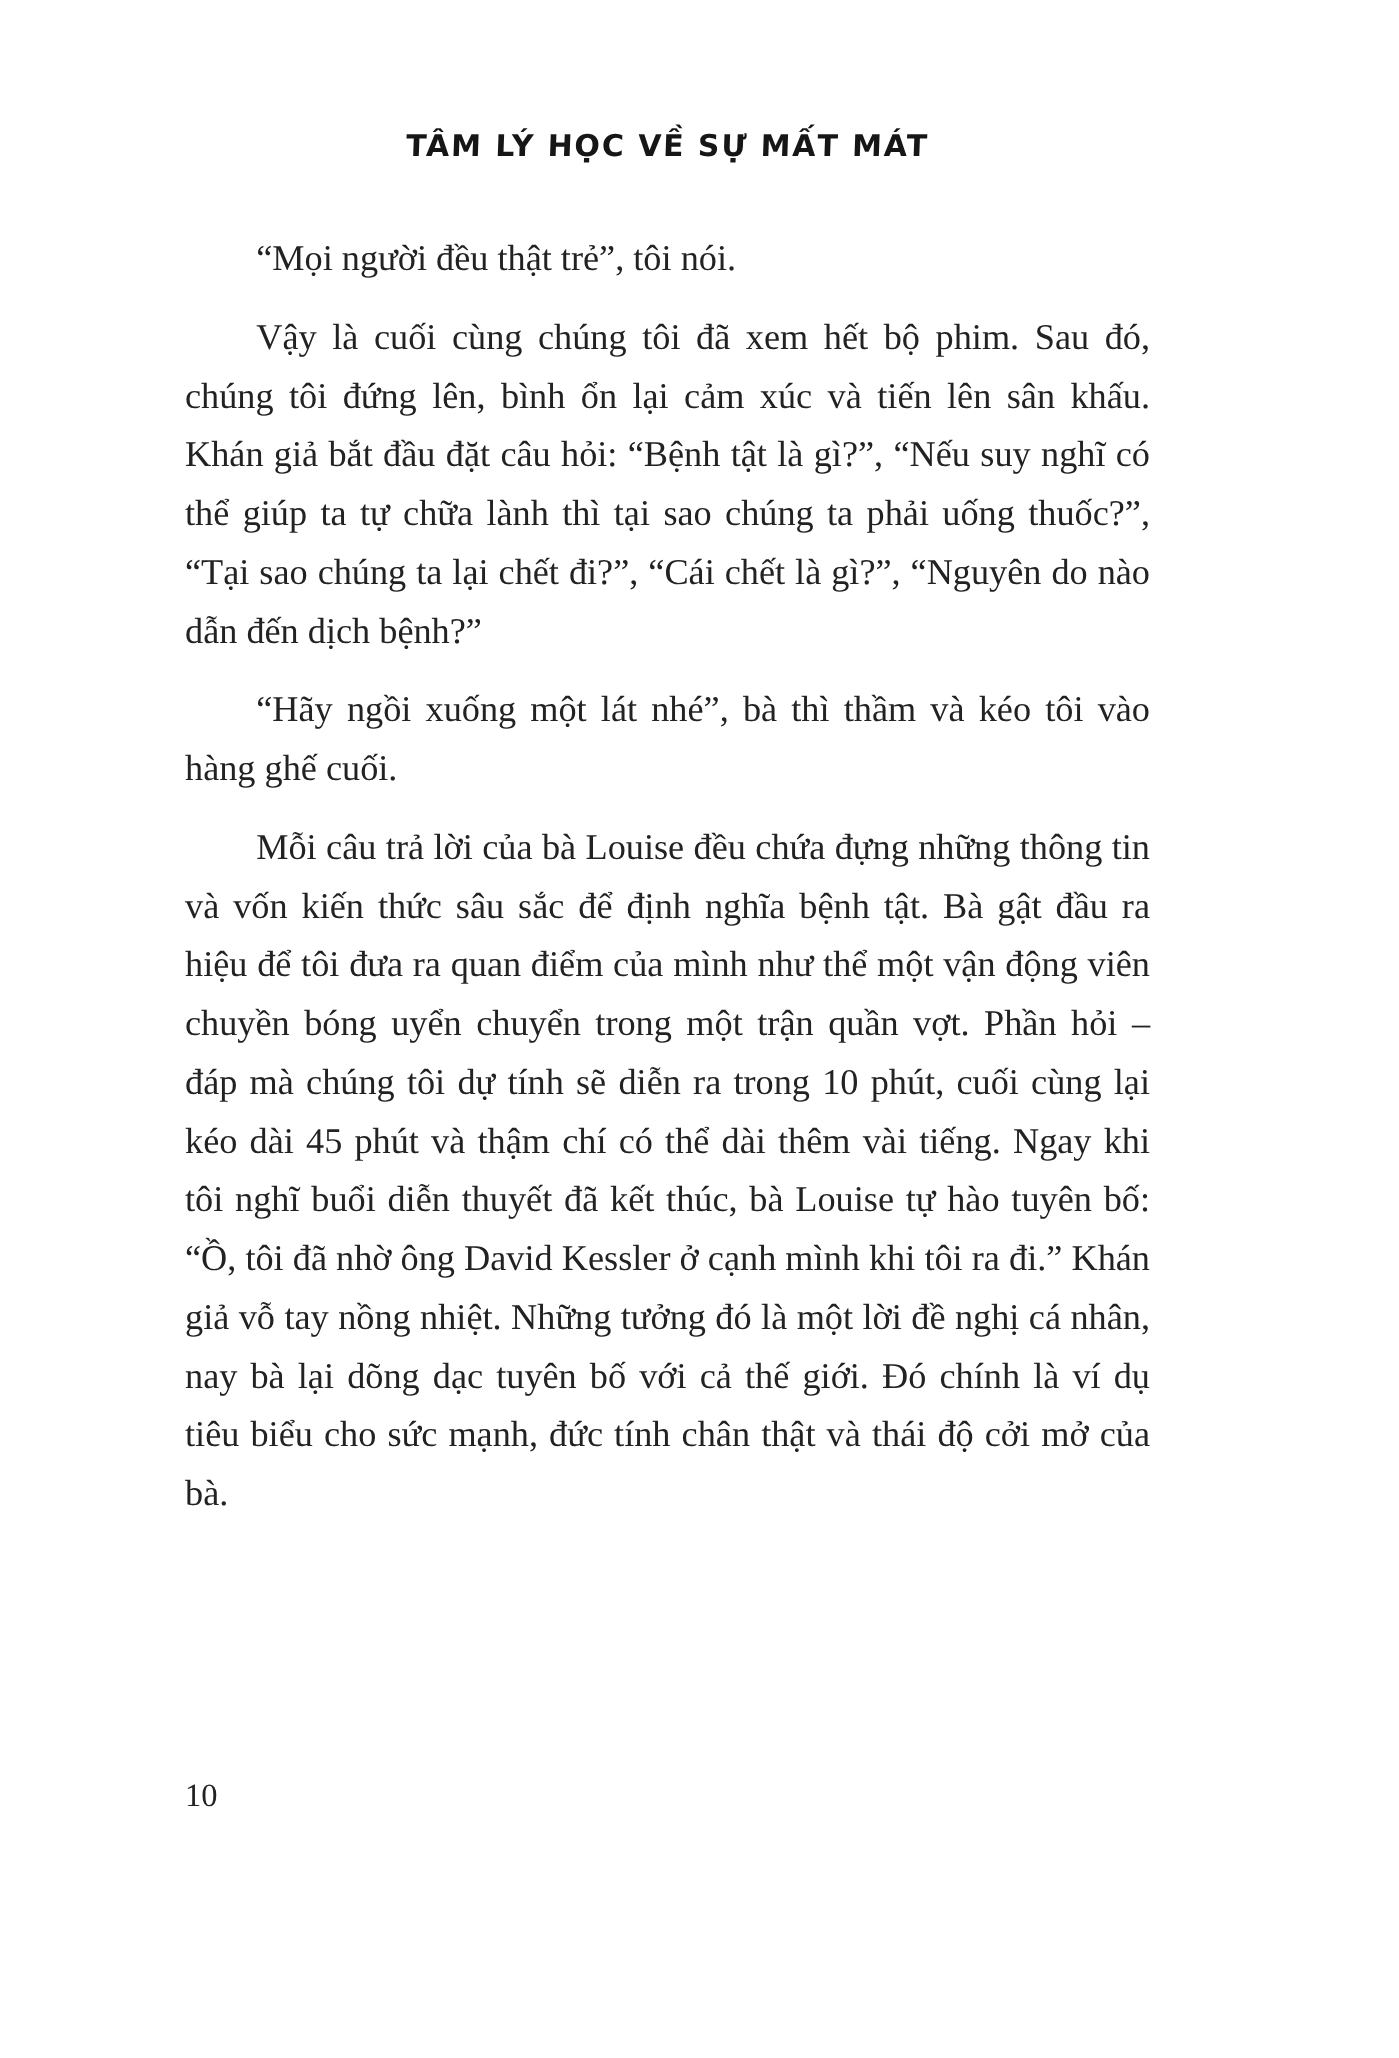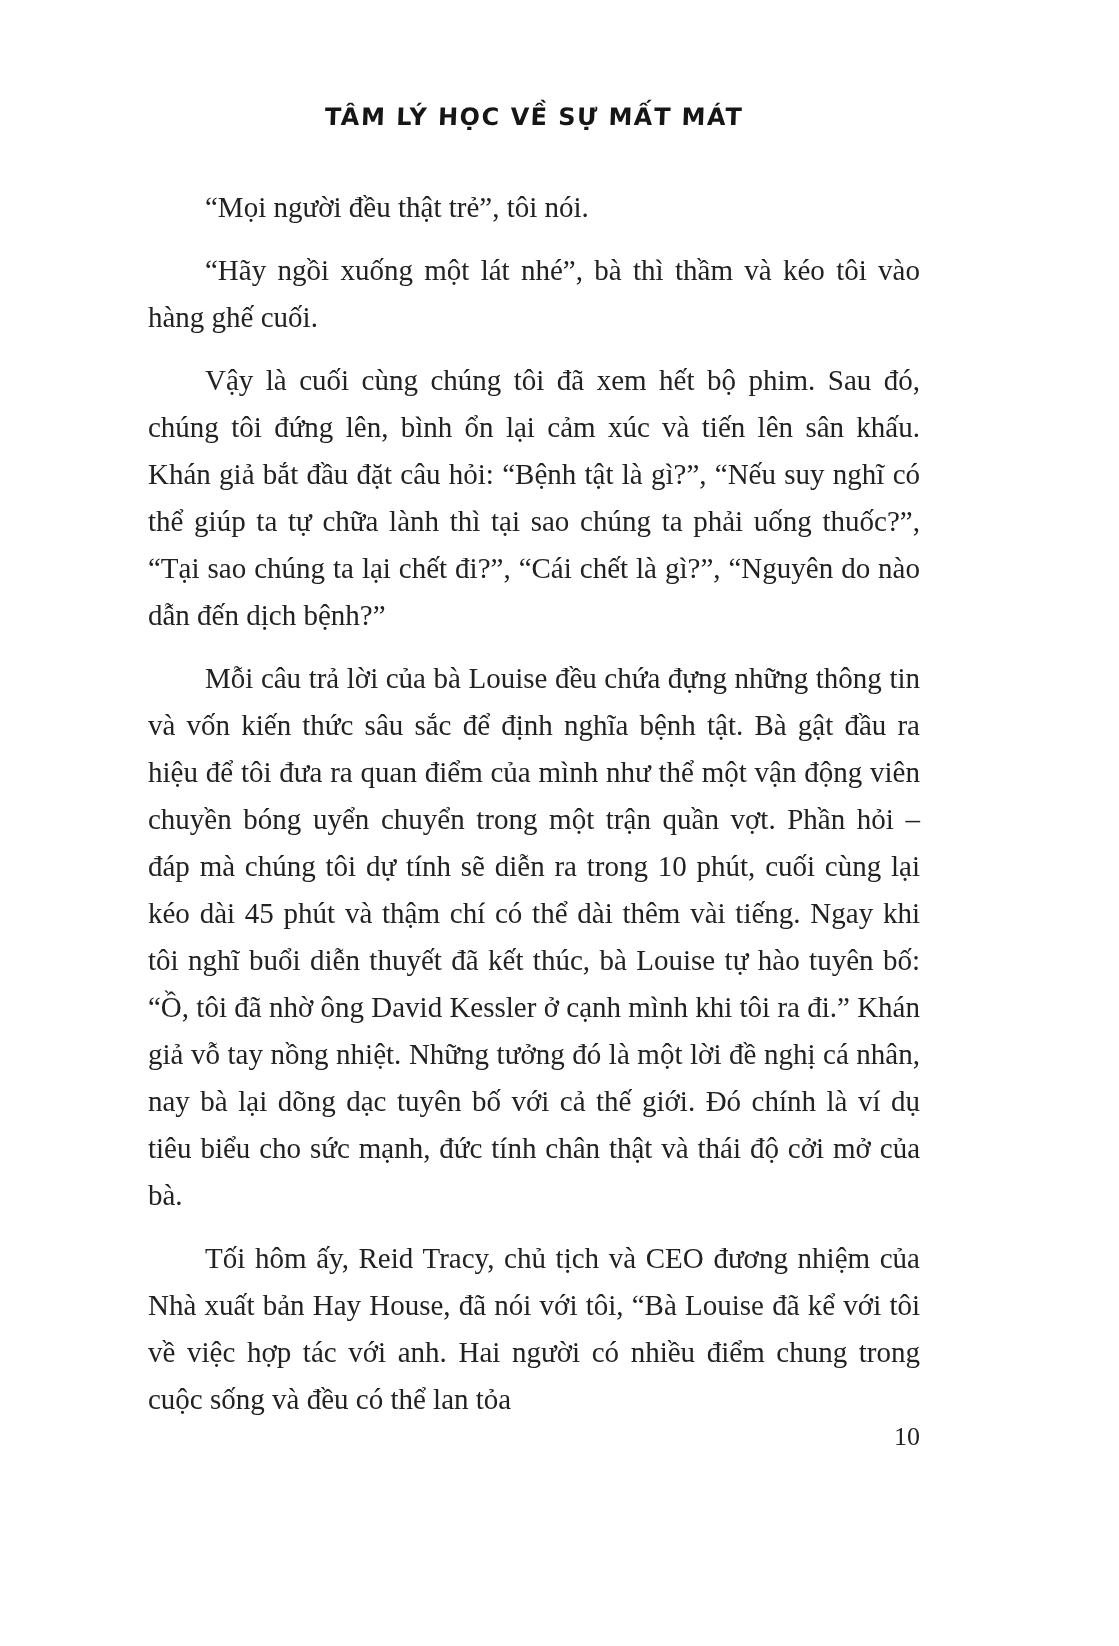--- a/index.html
+++ b/index.html
@@ -41,35 +41,34 @@
   }
   .body-text p {
     margin: 16px 0 15px 0;
     text-indent: 57px;
   }
   .page-number {
     position: absolute;
     top: 1422px;
     left: 148px;
     width: 772px;
-    text-align: right;
+    text-align: left;
     font-size: 26px;
     color: #222222;
   }
 </style>
 </head>
 <body>
 
 <div class="page">
 
   <div class="running-head">TÂM LÝ HỌC VỀ SỰ MẤT MÁT</div>
 
   <div class="body-text">
     <p>“Mọi người đều thật trẻ”, tôi nói.</p>
+    <p>Vậy là cuối cùng chúng tôi đã xem hết bộ phim. Sau đó, chúng tôi đứng lên, bình ổn lại cảm xúc và tiến lên sân khấu. Khán giả bắt đầu đặt câu hỏi: “Bệnh tật là gì?”, “Nếu suy nghĩ có thể giúp ta tự chữa lành thì tại sao chúng ta phải uống thuốc?”, “Tại sao chúng ta lại chết đi?”, “Cái chết là gì?”, “Nguyên do nào dẫn đến dịch bệnh?”</p>
     <p>“Hãy ngồi xuống một lát nhé”, bà thì thầm và kéo tôi vào hàng ghế cuối.</p>
-    <p>Vậy là cuối cùng chúng tôi đã xem hết bộ phim. Sau đó, chúng tôi đứng lên, bình ổn lại cảm xúc và tiến lên sân khấu. Khán giả bắt đầu đặt câu hỏi: “Bệnh tật là gì?”, “Nếu suy nghĩ có thể giúp ta tự chữa lành thì tại sao chúng ta phải uống thuốc?”, “Tại sao chúng ta lại chết đi?”, “Cái chết là gì?”, “Nguyên do nào dẫn đến dịch bệnh?”</p>
     <p>Mỗi câu trả lời của bà Louise đều chứa đựng những thông tin và vốn kiến thức sâu sắc để định nghĩa bệnh tật. Bà gật đầu ra hiệu để tôi đưa ra quan điểm của mình như thể một vận động viên chuyền bóng uyển chuyển trong một trận quần vợt. Phần hỏi – đáp mà chúng tôi dự tính sẽ diễn ra trong 10 phút, cuối cùng lại kéo dài 45 phút và thậm chí có thể dài thêm vài tiếng. Ngay khi tôi nghĩ buổi diễn thuyết đã kết thúc, bà Louise tự hào tuyên bố: “Ồ, tôi đã nhờ ông David Kessler ở cạnh mình khi tôi ra đi.” Khán giả vỗ tay nồng nhiệt. Những tưởng đó là một lời đề nghị cá nhân, nay bà lại dõng dạc tuyên bố với cả thế giới. Đó chính là ví dụ tiêu biểu cho sức mạnh, đức tính chân thật và thái độ cởi mở của bà.</p>
-    <p>Tối hôm ấy, Reid Tracy, chủ tịch và CEO đương nhiệm của Nhà xuất bản Hay House, đã nói với tôi, “Bà Louise đã kể với tôi về việc hợp tác với anh. Hai người có nhiều điểm chung trong cuộc sống và đều có thể lan tỏa</p>
   </div>
 
   <div class="page-number">10</div>
 
 </div>
 
 </body></html>

